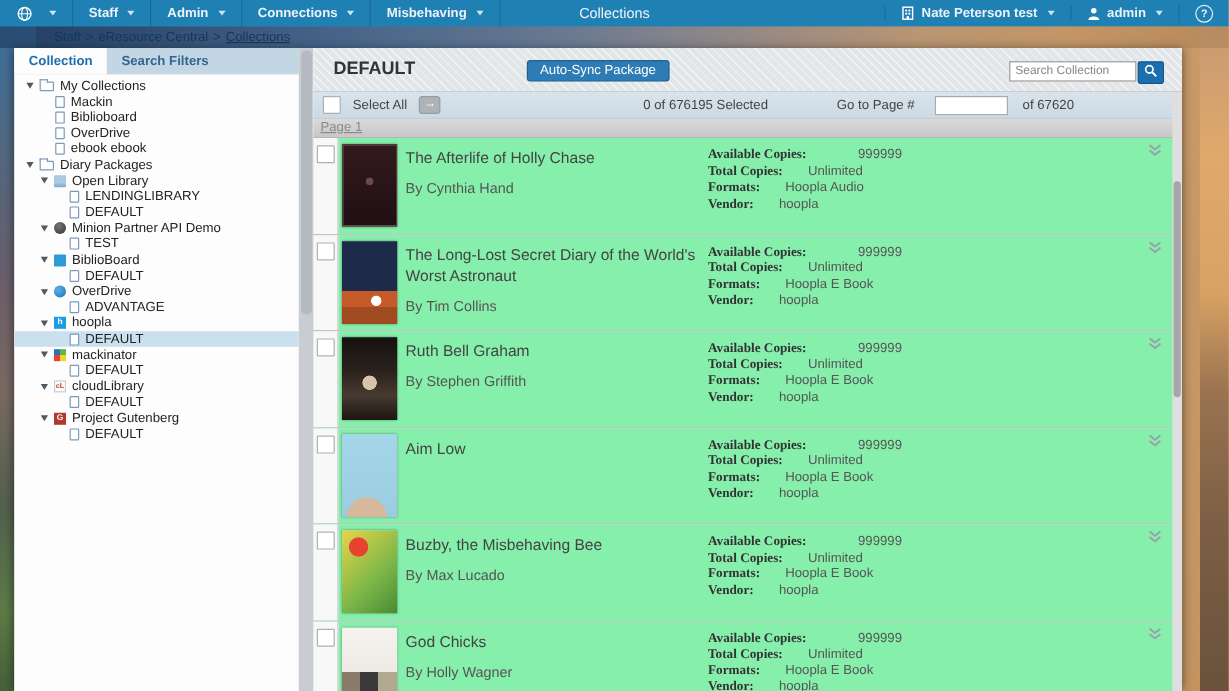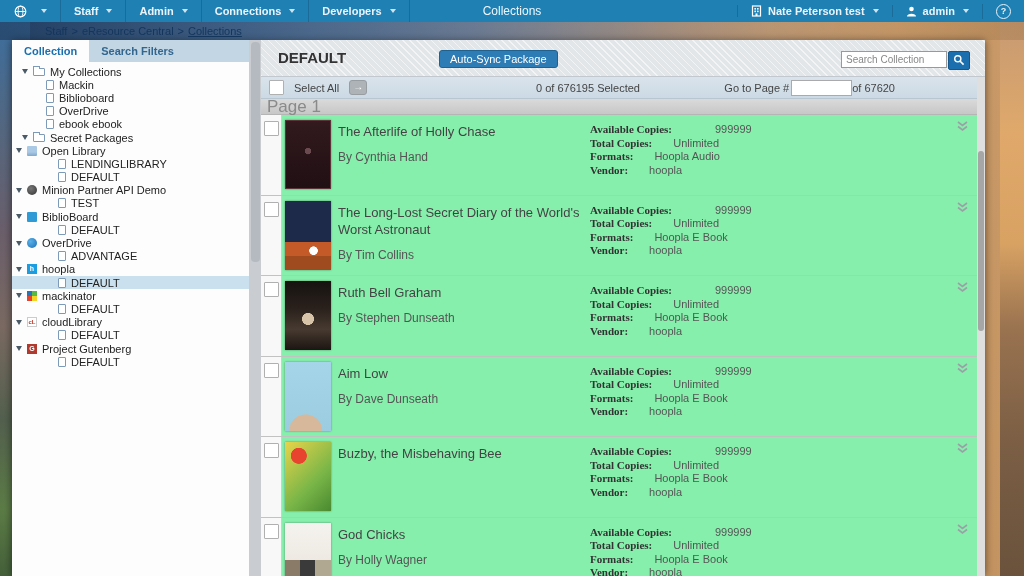--- a/index.html
+++ b/index.html
@@ -42,21 +42,21 @@
     box-shadow:0 0 8px rgba(0,0,0,.55);background:#fff;}
 
   
   .sidebar{width:237px;background:#fdfdfd;display:flex;flex-direction:column;}
   .tabbar{height:22px;background:#c3d6e4;display:flex;align-items:stretch;flex-shrink:0;}
   .tab{padding:0 12px;font-size:11px;font-weight:bold;display:flex;align-items:center;color:#33668f;cursor:pointer;}
   .tab.active{background:#fdfdfd;color:#1a6fae;}
   .tree{padding-top:3px;font-size:11px;color:#222;overflow:hidden;}
   .tree-row{height:13.2px;display:flex;align-items:center;white-space:nowrap;cursor:pointer;}
   .tree-row.lvl0{padding-left:10px;}
-  .tree-row.lvl1{padding-left:4px;}
+  .tree-row.lvl1{padding-left:22px;}
   .tree-row.lvl1b{padding-left:34px;}
   .tree-row.lvl2{padding-left:46px;}
   .tree-row.selected{background:#cae0ee;}
   .tw-arrow{width:0;height:0;border-left:3.5px solid transparent;border-right:3.5px solid transparent;
     border-top:5px solid #4a5a66;display:inline-block;margin-right:5px;flex-shrink:0;}
   .ticon{display:inline-block;margin-right:5px;flex-shrink:0;box-sizing:border-box;}
   .t-folder{width:12px;height:8px;border:1px solid #7d9ab8;background:#fff;border-radius:1px;position:relative;}
   .t-folder::before{content:"";position:absolute;top:-3px;left:-1px;width:5px;height:2px;
     border:1px solid #7d9ab8;border-bottom:none;background:#fff;}
   .t-doc{width:8px;height:10px;border:1px solid #7d9ab8;background:#fff;border-radius:1px;}
@@ -91,26 +91,26 @@
   .toolbar{height:21px;flex-shrink:0;position:relative;display:flex;align-items:center;
     background:linear-gradient(#d9e3eb,#ccdae5);border-bottom:1px solid #b8c6d2;font-size:11px;color:#444;}
   .checkbox{width:13px;height:13px;background:#fff;border:1px solid #b0b0b0;border-radius:1px;cursor:pointer;flex-shrink:0;}
   .toolbar .checkbox{margin-left:8px;}
   .selectall-label{margin-left:10px;}
   .selectall-icon{margin-left:10px;width:16px;height:13px;background:#aeb3b8;border:1px solid #989da2;border-radius:3px;
     color:#fff;font-size:10px;line-height:12px;text-align:center;cursor:pointer;}
   .selectall-icon::after{content:"\2192";}
   .selected-summary{position:absolute;left:0;width:654px;text-align:center;}
   .goto-group{margin-left:auto;margin-right:90px;display:flex;align-items:center;}
-  .goto-label{margin-right:2px;}
+  .goto-label{margin-right:17px;}
   .goto-input{width:55px;height:12px;border:1px solid #aaa;font-size:10px;font-family:inherit;}
-  .goto-total{margin-left:0;}
+  .goto-total{margin-left:12px;}
 
   .pagebar{height:15px;flex-shrink:0;background:linear-gradient(#dadada,#c7c7c7);border-bottom:1px solid #b5b5b5;
-    font-size:17px;color:#8a8a8a;line-height:15px;padding-left:6px;}
+    font-size:11px;color:#8a8a8a;line-height:15px;padding-left:6px;text-decoration:underline;}
 
   .rows{flex:1;overflow:hidden;position:relative;}
   .row{height:79.5px;position:relative;border-bottom:1px solid #c2c2c2;background:#86efac;}
   .cb-col{position:absolute;left:0;top:0;bottom:0;width:20px;background:#f8f8f8;border-right:1px solid #cfcfcf;}
   .cb-col .checkbox{position:absolute;left:3px;top:6px;}
   .cover{position:absolute;left:24px;top:5px;width:46px;height:69px;box-shadow:0 0 2px rgba(0,0,0,.4);}
   .cover-0{background:radial-gradient(circle at 50% 45%,#6b4a50 7%,transparent 8%),linear-gradient(#321a1e,#200f13);border:1px solid #5a3438;box-sizing:border-box;}
   .cover-1{background:radial-gradient(circle at 62% 72%,#fff 7%,transparent 8%),linear-gradient(180deg,#1e2a4a 0 60%,#c45a28 60% 80%,#a04a20 80% 100%);}
   .cover-2{background:radial-gradient(circle at 50% 55%,#d8c4a8 13%,transparent 14%),linear-gradient(#161210,#2a211c 40%,#473a30 70%,#1c1512);}
   .cover-3{background:radial-gradient(circle at 45% 100%,#d8b89a 22%,transparent 23%),linear-gradient(#a5d5e8,#9cccdf);}
@@ -151,21 +151,21 @@
       </div>
     <div class="nav-item">
         <span>Admin</span>
         <span class="caret"></span>
       </div>
     <div class="nav-item">
         <span>Connections</span>
         <span class="caret"></span>
       </div>
     <div class="nav-item">
-        <span>Developers</span>
+        <span>Misbehaving</span>
         <span class="caret"></span>
       </div>
   </div>
   <div class="nav-title">Collections</div>
   <div class="nav-right">
     <div class="nav-item">
       <span class="icon-gap">
         <svg width="11" height="12" viewBox="0 0 11 12">
             <rect x="1.5" y="1" width="8" height="10" fill="none" stroke="#fff" stroke-width="1.2"></rect>
             <rect x="3.4" y="3" width="1.6" height="1.6" fill="#fff"></rect>
@@ -225,21 +225,21 @@
           <span class="ticon t-doc"></span>
           <span>OverDrive</span>
         </div>
       <div class="tree-row lvl1b">
           <span class="ticon t-doc"></span>
           <span>ebook ebook</span>
         </div>
       <div class="tree-row lvl0">
           <span class="tw-arrow"></span>
           <span class="ticon t-folder"></span>
-          <span>Secret Packages</span>
+          <span>Diary Packages</span>
         </div>
       <div class="tree-row lvl1">
           <span class="tw-arrow"></span>
           <span class="ticon vicon v-openlibrary"></span>
           <span>Open Library</span>
         </div>
       <div class="tree-row lvl2">
           <span class="ticon t-doc"></span>
           <span>LENDINGLIBRARY</span>
         </div>
@@ -389,62 +389,62 @@
             </svg></div>
       </div>
 
       <div class="row">
         <div class="cb-col">
             <div class="checkbox"></div>
           </div>
         <div class="cover cover-2"></div>
         <div class="bk-text">
           <div class="bk-title">Ruth Bell Graham</div>
-          <div class="bk-author">By Stephen Dunseath</div>
+          <div class="bk-author">By Stephen Griffith</div>
         </div>
         <div class="bk-meta">
           <div class="meta-line"><span class="meta-label">Available Copies:</span><span class="meta-val-num">999999</span></div>
           <div class="meta-line"><span class="meta-label">Total Copies:</span><span>Unlimited</span></div>
           <div class="meta-line"><span class="meta-label">Formats:</span><span>Hoopla E Book</span></div>
           <div class="meta-line"><span class="meta-label">Vendor:</span><span>hoopla</span></div>
         </div>
         <div class="row-chevron"><svg width="13" height="11" viewBox="0 0 13 11">
               <path d="M2 1 L6.5 4.5 L11 1" fill="none" stroke="#9aa0a6" stroke-width="1.6"></path>
               <path d="M2 5.5 L6.5 9 L11 5.5" fill="none" stroke="#9aa0a6" stroke-width="1.6"></path>
             </svg></div>
       </div>
 
       <div class="row">
         <div class="cb-col">
             <div class="checkbox"></div>
           </div>
         <div class="cover cover-3"></div>
         <div class="bk-text">
           <div class="bk-title">Aim Low</div>
-          <div class="bk-author">By Dave Dunseath</div>
         </div>
         <div class="bk-meta">
           <div class="meta-line"><span class="meta-label">Available Copies:</span><span class="meta-val-num">999999</span></div>
           <div class="meta-line"><span class="meta-label">Total Copies:</span><span>Unlimited</span></div>
           <div class="meta-line"><span class="meta-label">Formats:</span><span>Hoopla E Book</span></div>
           <div class="meta-line"><span class="meta-label">Vendor:</span><span>hoopla</span></div>
         </div>
         <div class="row-chevron"><svg width="13" height="11" viewBox="0 0 13 11">
               <path d="M2 1 L6.5 4.5 L11 1" fill="none" stroke="#9aa0a6" stroke-width="1.6"></path>
               <path d="M2 5.5 L6.5 9 L11 5.5" fill="none" stroke="#9aa0a6" stroke-width="1.6"></path>
             </svg></div>
       </div>
 
       <div class="row">
         <div class="cb-col">
             <div class="checkbox"></div>
           </div>
         <div class="cover cover-4"></div>
         <div class="bk-text">
           <div class="bk-title">Buzby, the Misbehaving Bee</div>
+          <div class="bk-author">By Max Lucado</div>
         </div>
         <div class="bk-meta">
           <div class="meta-line"><span class="meta-label">Available Copies:</span><span class="meta-val-num">999999</span></div>
           <div class="meta-line"><span class="meta-label">Total Copies:</span><span>Unlimited</span></div>
           <div class="meta-line"><span class="meta-label">Formats:</span><span>Hoopla E Book</span></div>
           <div class="meta-line"><span class="meta-label">Vendor:</span><span>hoopla</span></div>
         </div>
         <div class="row-chevron"><svg width="13" height="11" viewBox="0 0 13 11">
               <path d="M2 1 L6.5 4.5 L11 1" fill="none" stroke="#9aa0a6" stroke-width="1.6"></path>
               <path d="M2 5.5 L6.5 9 L11 5.5" fill="none" stroke="#9aa0a6" stroke-width="1.6"></path>

